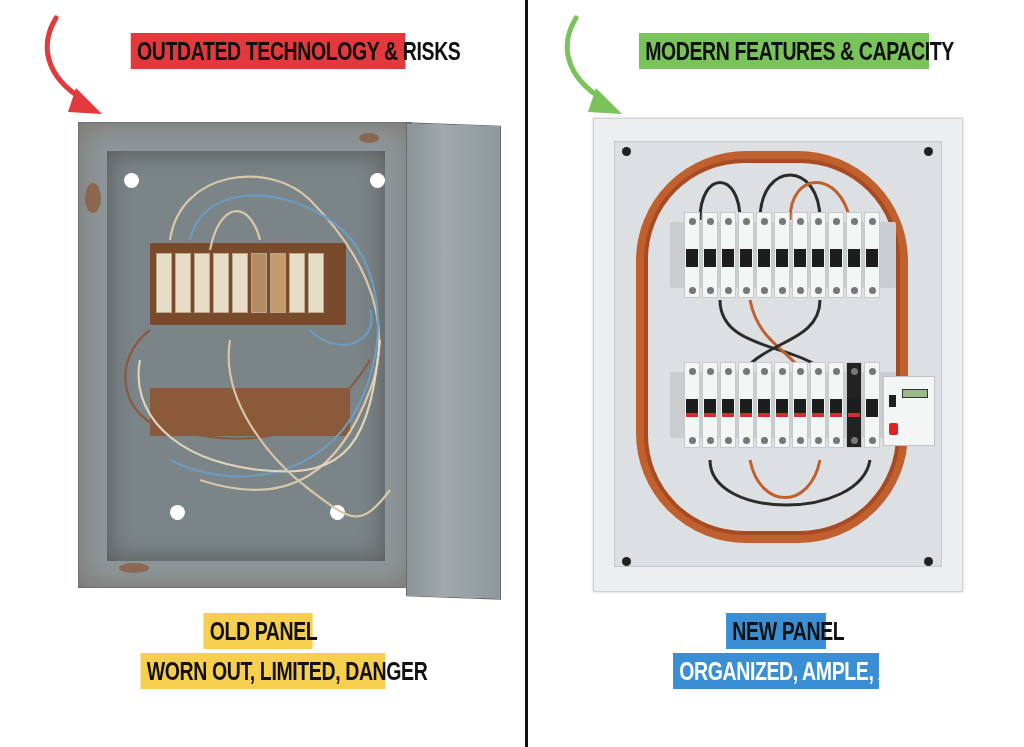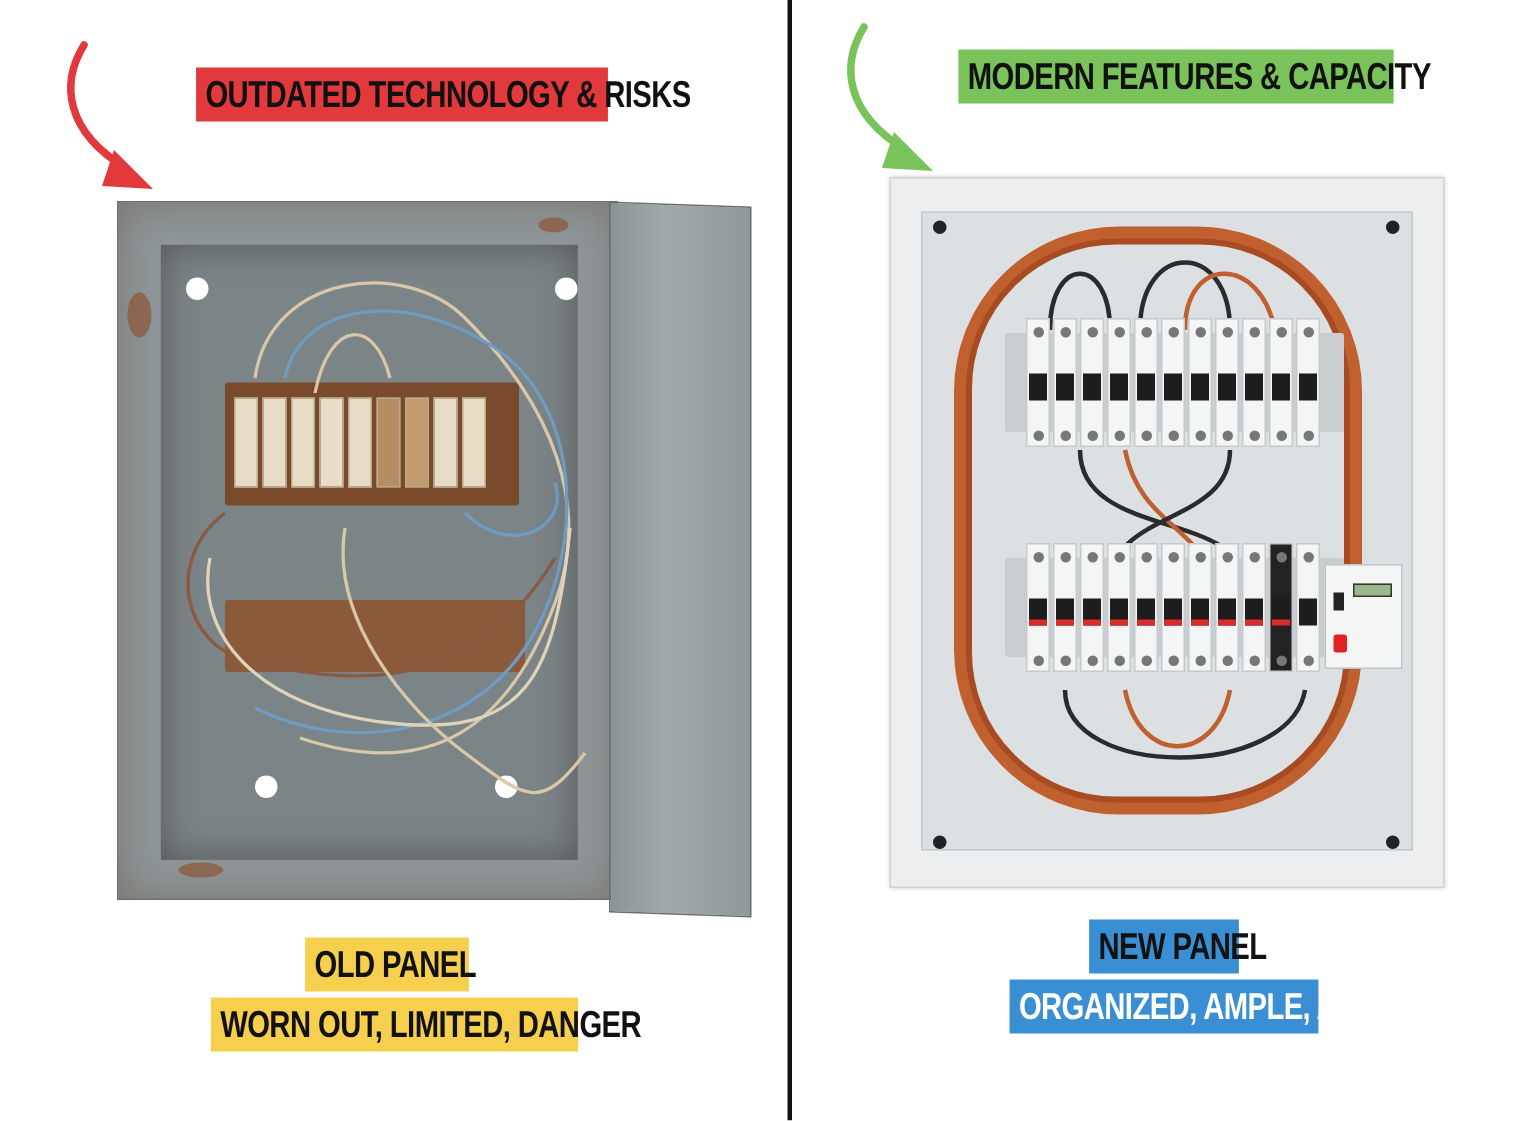--- a/index.html
+++ b/index.html
@@ -1,19 +1,19 @@
 <!DOCTYPE html>
 <html><head>
 <meta charset="utf-8">
 <style>
   * { box-sizing: border-box; margin: 0; padding: 0; }
   html, body { width: 1024px; height: 747px; background: #ffffff; overflow: hidden; }
   body { position: relative; font-family: "Liberation Sans", "DejaVu Sans", sans-serif; }
 
-  .half { position: absolute; top: 12px; width: 512px; height: 735px; }
+  .half { position: absolute; top: 0; width: 512px; height: 735px; }
   .half.left { left: 0; }
   .half.right { left: 527px; width: 497px; }
 
   .divider { position: absolute; left: 525px; top: 0; width: 3px; height: 747px; background: #111; }
 
   .banner {
     position: absolute; height: 36px; line-height: 36px;
     font-family: "Liberation Sans Narrow", "Liberation Sans", sans-serif;
     font-weight: bold; font-size: 25px; letter-spacing: -0.5px; color: #111;
     text-align: center; padding: 0 8px; white-space: nowrap;

